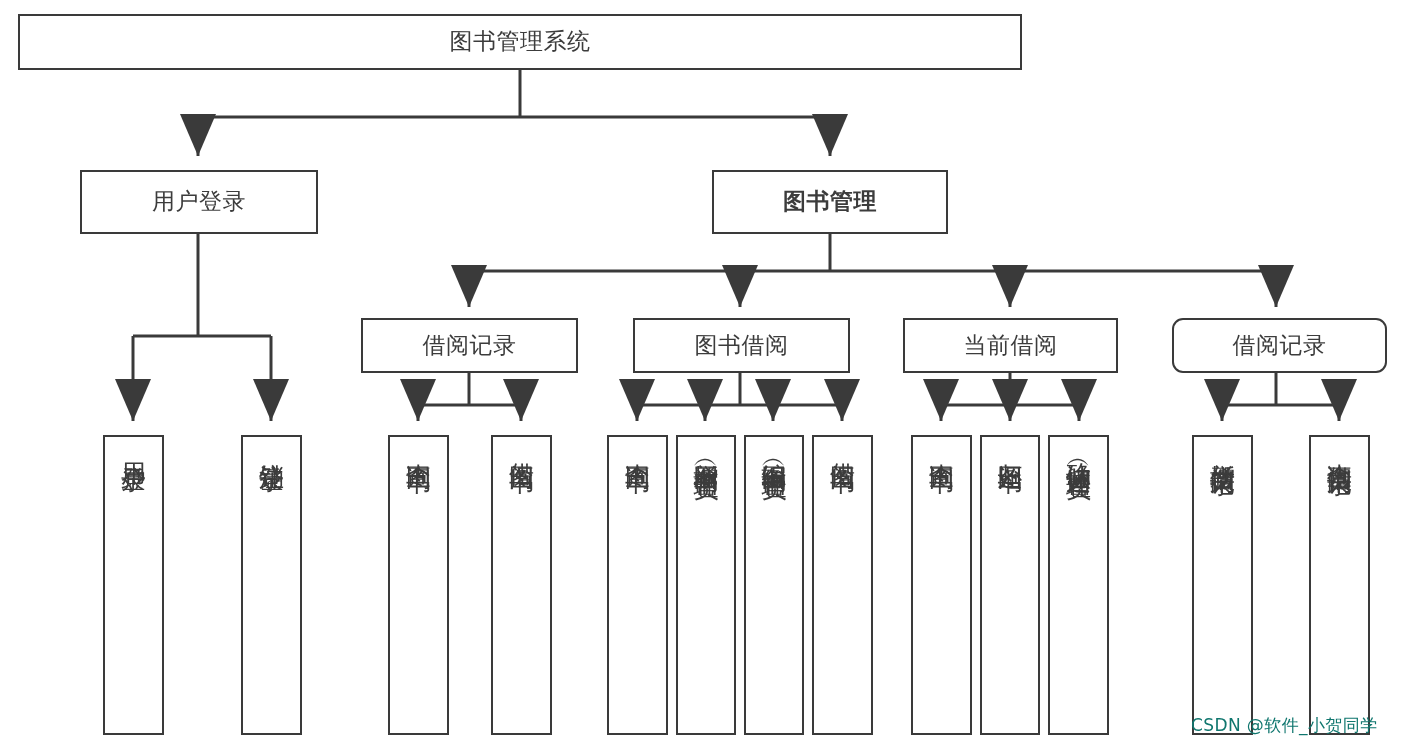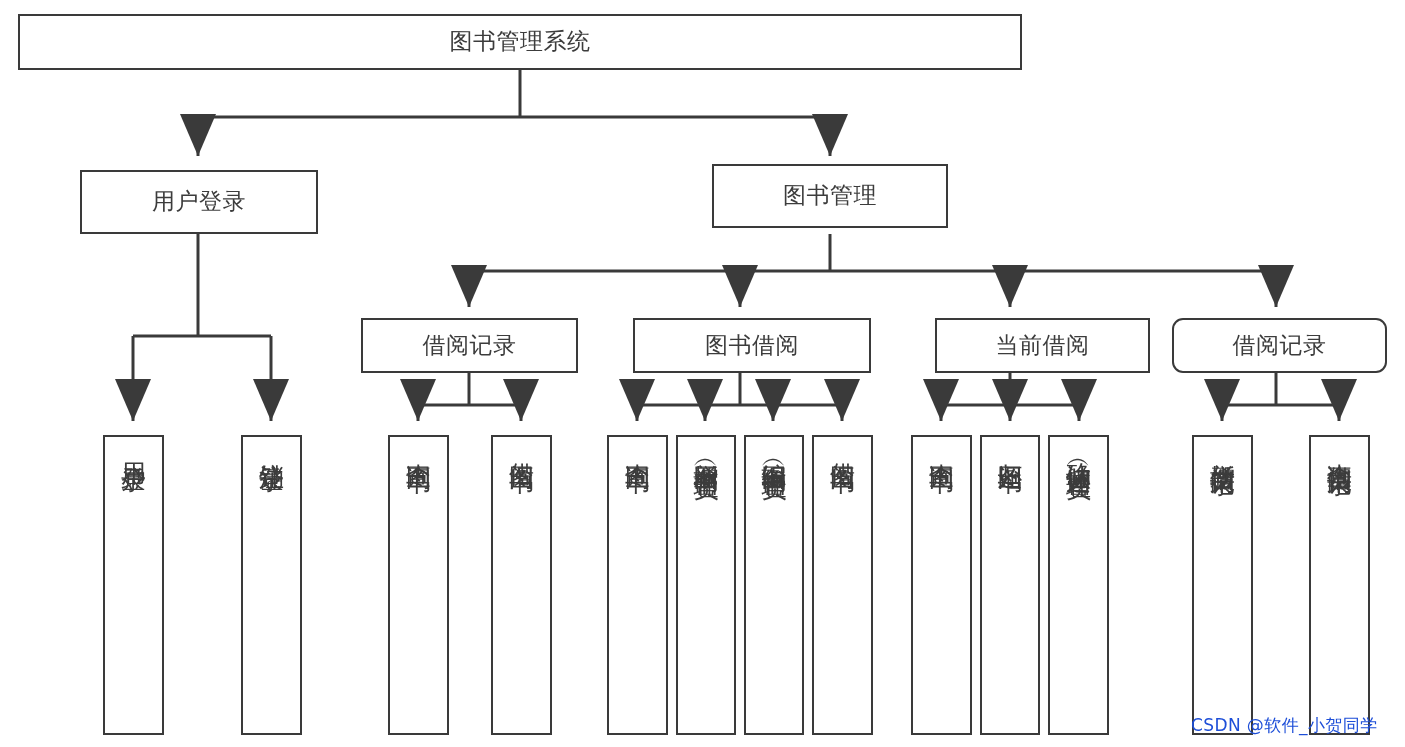--- a/index.html
+++ b/index.html
@@ -59,21 +59,21 @@
     font-size: 25px;
     line-height: 1.0;
     letter-spacing: 2px;
     margin: 0 auto;
   }
   .watermark {
     position: absolute;
     left: 1191px;
     top: 714px;
     font-size: 17px;
-    color: #1d4ed8;
+    color: #0f766e;
     white-space: pre;
     letter-spacing: 0.4px;
   }
 </style>
 </head>
 <body>
 
 <div id="stage">
 
   <svg id="wires" viewBox="0 0 1405 747" xmlns="http://www.w3.org/2000/svg">
@@ -130,31 +130,31 @@
     </g>
   </svg>
 
   <div class="node h-node root" style="left:18px; top:14px; width:1004px; height:56px;">
     <span class="node-label">图书管理系统</span>
   </div>
 
   <div class="node h-node" style="left:80px; top:170px; width:238px; height:64px;">
     <span class="node-label">用户登录</span>
   </div>
-  <div class="node h-node" style="left:712px; top:164px; width:236px; height:64px;">
+  <div class="node h-node" style="left:712px; top:170px; width:236px; height:64px;font-weight:bold;">
     <span class="node-label">图书管理</span>
   </div>
 
   <div class="node h-node" style="left:361px; top:318px; width:217px; height:55px;">
     <span class="node-label">借阅记录</span>
   </div>
-  <div class="node h-node" style="left:633px; top:318px; width:238px; height:55px;">
+  <div class="node h-node" style="left:633px; top:318px; width:217px; height:55px;">
     <span class="node-label">图书借阅</span>
   </div>
-  <div class="node h-node" style="left:903px; top:318px; width:215px; height:55px;margin-left:32px;">
+  <div class="node h-node" style="left:903px; top:318px; width:215px; height:55px;">
     <span class="node-label">当前借阅</span>
   </div>
   <div class="node h-node" style="left:1172px; top:318px; width:215px; height:55px;border-radius:11px;">
     <span class="node-label">借阅记录</span>
   </div>
 
   <div class="node v-node" style="left:103px; top:435px; width:61px; height:300px;">
     <span class="node-label">用户登录</span>
   </div>
   <div class="node v-node" style="left:241px; top:435px; width:61px; height:300px;">

